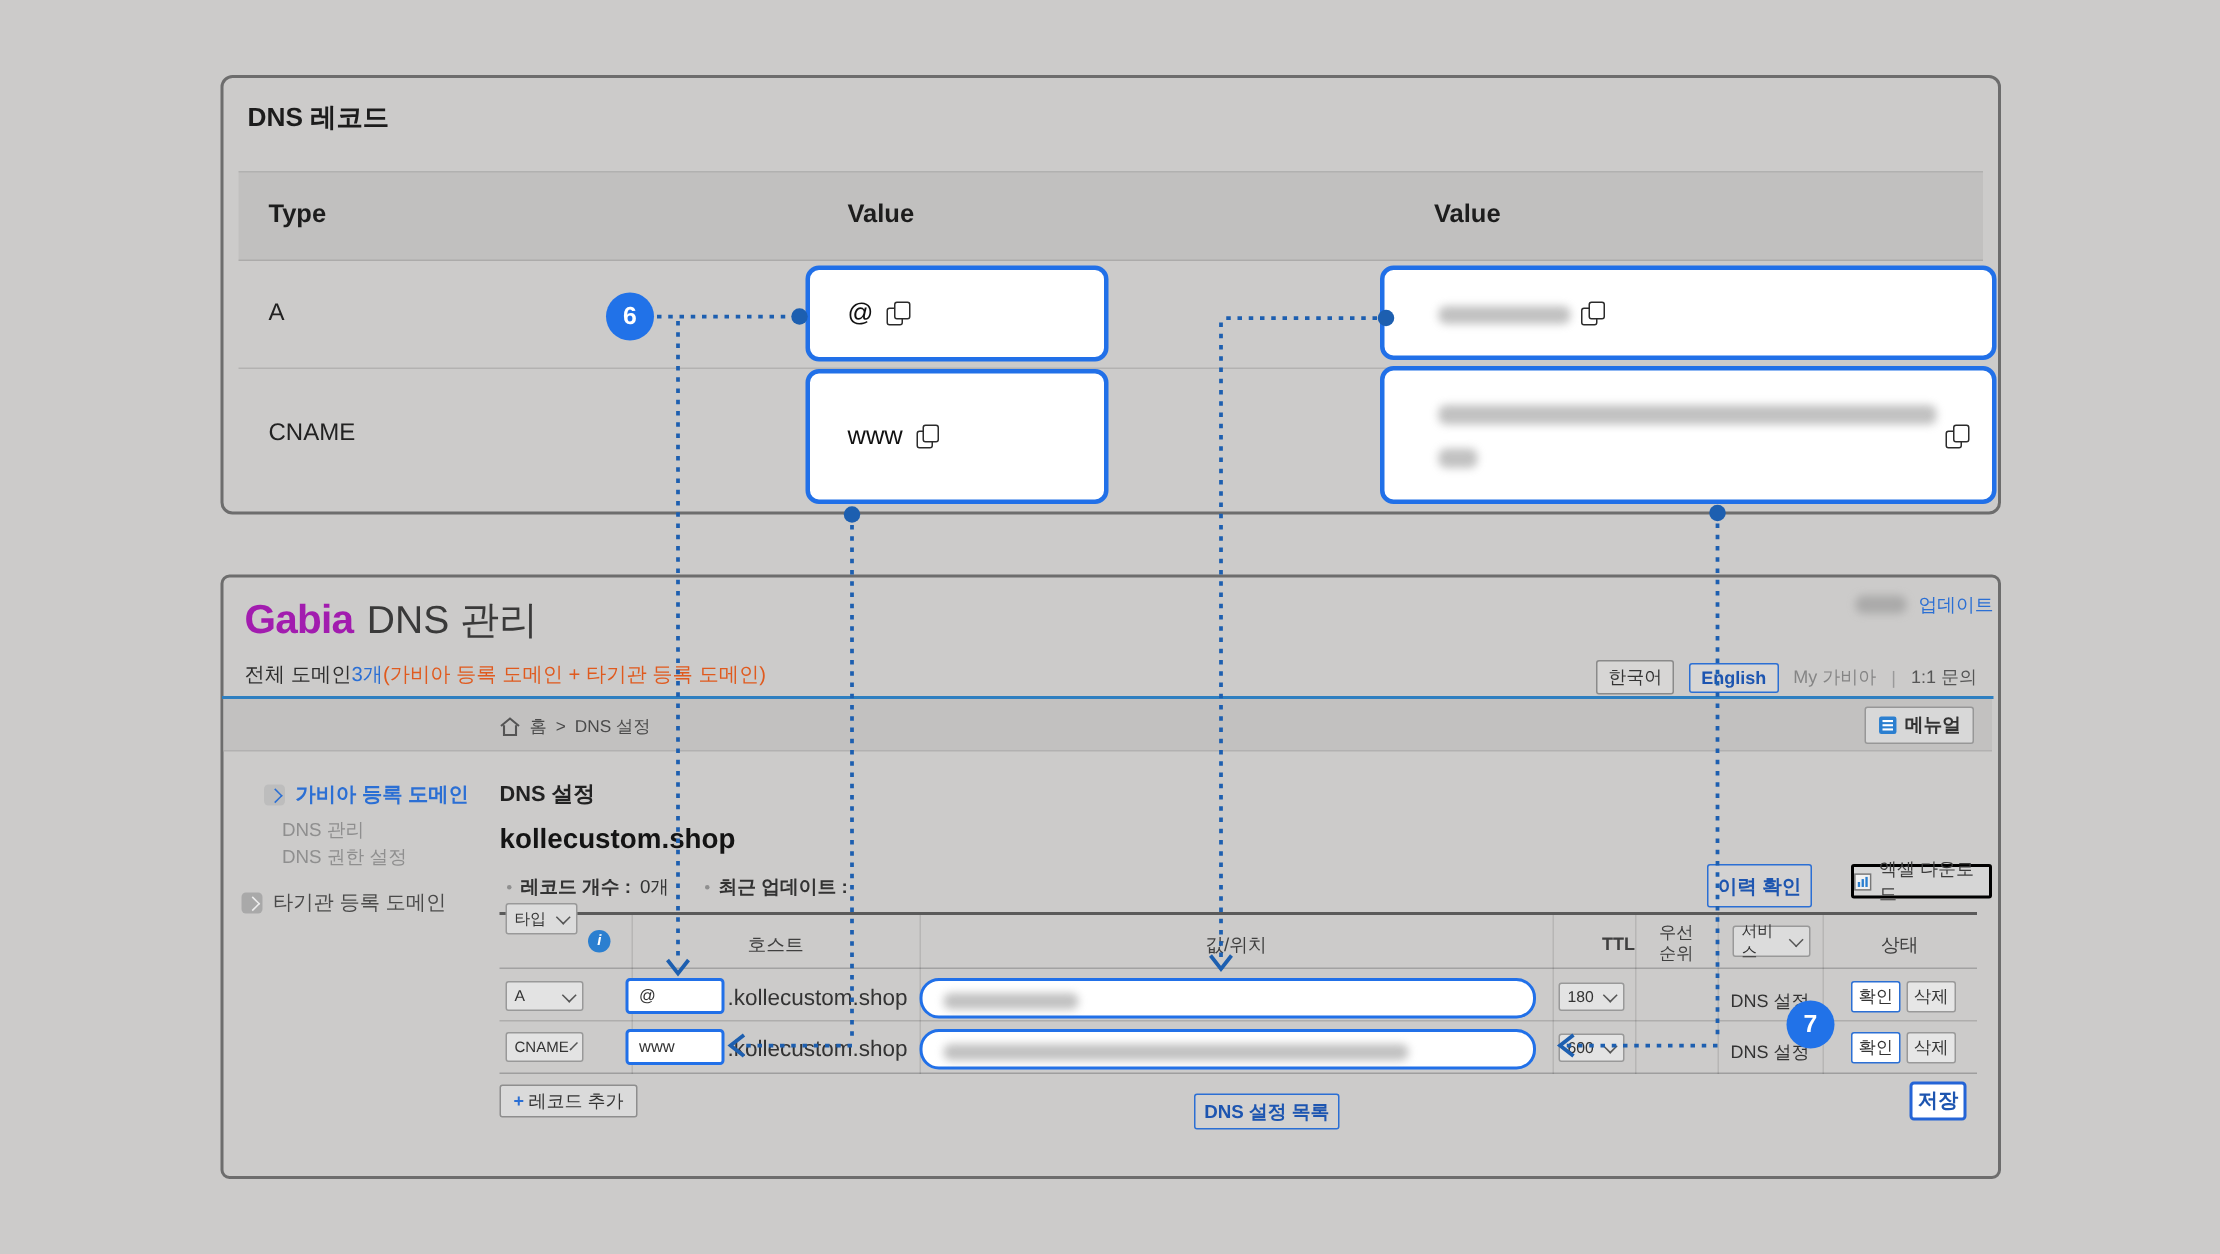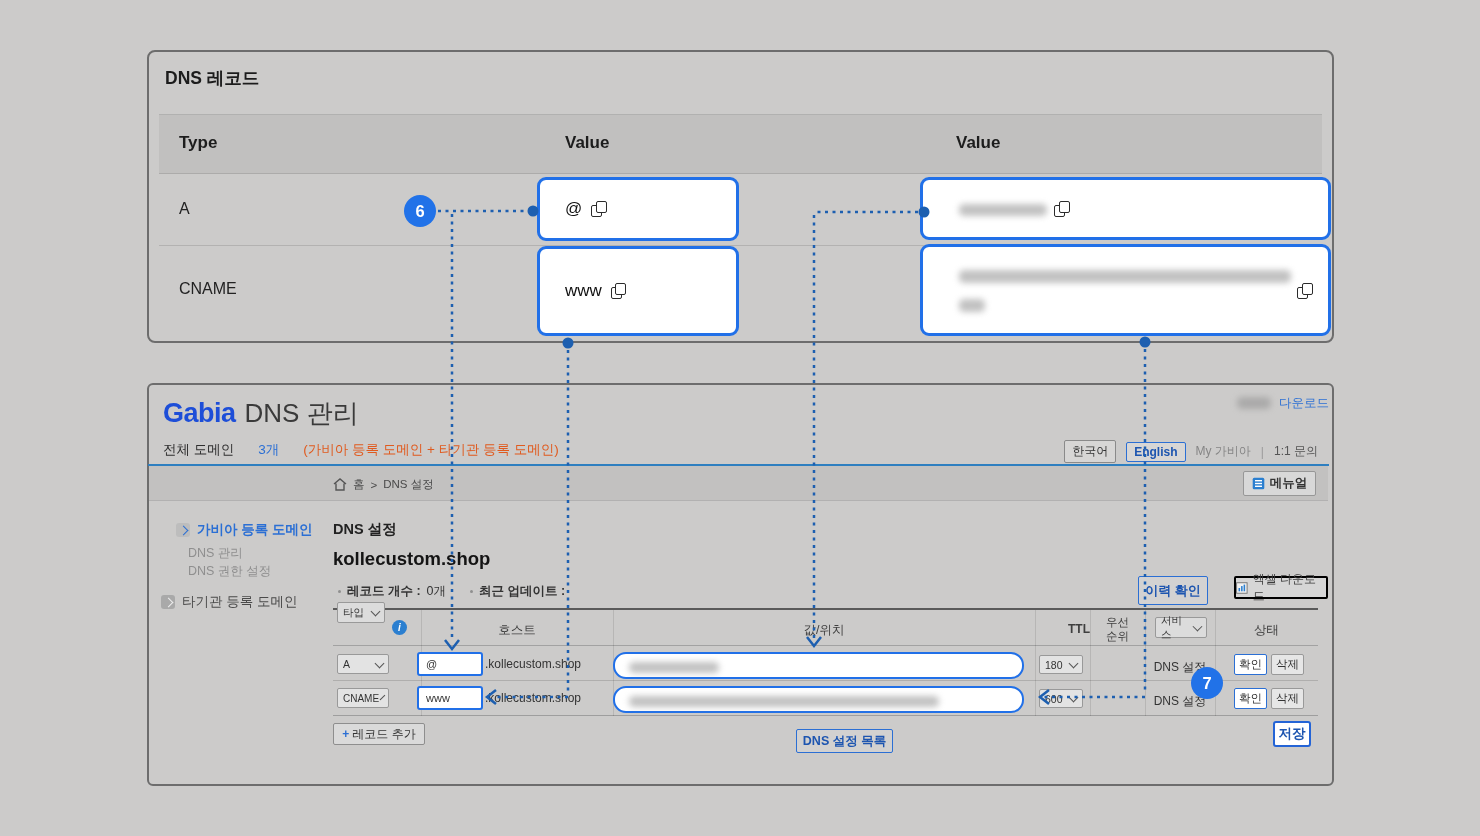--- a/index.html
+++ b/index.html
@@ -22,24 +22,24 @@
   .box-text{font-size:17px;color:#111;}
   
   .copy-icon{position:relative;display:inline-block;width:16px;height:17px;}
   .copy-icon::before{content:"";position:absolute;left:0;top:4px;width:9px;height:10px;
     border:1.8px solid #2b2b2b;border-radius:2px;}
   .copy-icon::after{content:"";position:absolute;left:4.5px;top:0;width:9px;height:10px;
     border:1.8px solid #2b2b2b;border-radius:2px;background:#fff;}
   
   .blob{position:absolute;background:#8f8f8f;opacity:.55;filter:blur(3px);border-radius:5px;}
   
-  .brand{font-size:27px;font-weight:800;color:#1d4ed8;letter-spacing:-.5px;}
+  .brand{font-size:27px;font-weight:800;color:#a21caf;letter-spacing:-.5px;}
   .brand-sub{font-size:26px;font-weight:400;color:#3a3a3a;margin-left:9px;}
   .link-blue{color:#2b6fd4;}
-  .total-line{display:flex;align-items:flex-start;gap:24px;font-size:13.5px;}
+  .total-line{display:flex;align-items:flex-start;gap:0;font-size:13.5px;}
   .hdr-right{display:flex;align-items:center;gap:10px;font-size:12px;}
   .mini-btn{display:inline-flex;align-items:center;justify-content:center;
     padding:2px 7px;border:1px solid #8a8a8a;background:rgba(255,255,255,.22);
     color:#333;font-size:12px;border-radius:2px;}
   .mini-btn.blue{border:1.5px solid #2b6fd4;color:#1d55b0;font-weight:bold;}
   .blue-divider{left:148px;top:464px;width:1181px;height:2px;background:#2e7fc0;}
   .crumb-band{left:149px;top:466px;width:1179px;height:34px;background:#c2c1c0;
     border-bottom:1px solid rgba(0,0,0,.08);}
   .crumb{left:333px;top:477px;display:flex;align-items:center;gap:6px;
     font-size:11.5px;color:#4a4a4a;}
@@ -71,21 +71,21 @@
     padding:0 5px;background:#dcdcdc;border:1px solid #999;border-radius:2px;
     font-size:10.5px;color:#333;box-sizing:border-box;}
   .info-icon{position:absolute;width:15px;height:15px;border-radius:50%;background:#2b7fd0;
     color:#fff;font-size:10px;font-weight:bold;display:flex;align-items:center;
     justify-content:center;font-style:italic;}
   .host-input{position:absolute;background:#fff;border:2px solid #2170e8;border-radius:3px;
     font-size:11px;color:#333;padding:0 0 0 7px;box-sizing:border-box;
     font-family:"Liberation Sans",sans-serif;outline:none;}
   .value-input{position:absolute;background:#fff;border:2.5px solid #2170e8;
     border-radius:13px;box-sizing:border-box;}
-  .cell-text{position:absolute;font-size:12px;color:#333;}
+  .cell-text{position:absolute;font-size:15px;color:#333;}
   .btn-confirm{width:33px;height:21px;background:#fff;border:1.5px solid #2b6fd4;
     color:#333;font-size:11.5px;border-radius:2px;}
   .btn-delete{width:33px;height:21px;background:#e6e6e6;border:1px solid #999;
     color:#333;font-size:11.5px;border-radius:2px;}
   .btn-add{left:333px;top:723px;width:92px;height:22px;background:#dadada;
     border:1px solid #8e8e8e;font-size:12px;color:#333;gap:3px;}
   .btn-list{left:796px;top:729px;width:97px;height:24px;border:1.5px solid #2b6fd4;
     color:#1d55b0;font-weight:bold;font-size:12.5px;background:rgba(255,255,255,.12);}
   .btn-save{left:1273px;top:721px;width:38px;height:26px;border:2px solid #2464d6;
     color:#1d55b0;font-weight:bold;font-size:13.5px;background:#fff;border-radius:3px;}
@@ -130,21 +130,21 @@
     <span class="blob" style="left:36px;top:52px;width:26px;height:13px;"></span>
     <span class="copy-icon" style="position:absolute;right:15px;top:36px;"></span>
   </div>
 
   <div class="panel" id="panel-gabia"></div>
 
   <div class="abs" style="left:163px;top:396px;">
     <span class="brand">Gabia</span><span class="brand-sub">DNS 관리</span>
   </div>
   <span class="blob" style="left:1237px;top:397px;width:34px;height:12px;"></span>
-  <div class="abs link-blue" style="left:1279px;top:395px;font-size:12.5px;">다운로드</div>
+  <div class="abs link-blue" style="left:1279px;top:395px;font-size:12.5px;">업데이트</div>
 
   <div class="abs total-line" style="left:163px;top:441px;">
     <span style="color:#2e2e2e;">전체 도메인</span>
     <span class="link-blue">3개</span>
     <span style="color:#e05a1e;">(가비아 등록 도메인 + 타기관 등록 도메인)</span>
   </div>
 
   <div class="abs hdr-right" style="right:162px;top:440px;">
     <span class="mini-btn">한국어</span>
     <span class="mini-btn blue">English</span>

